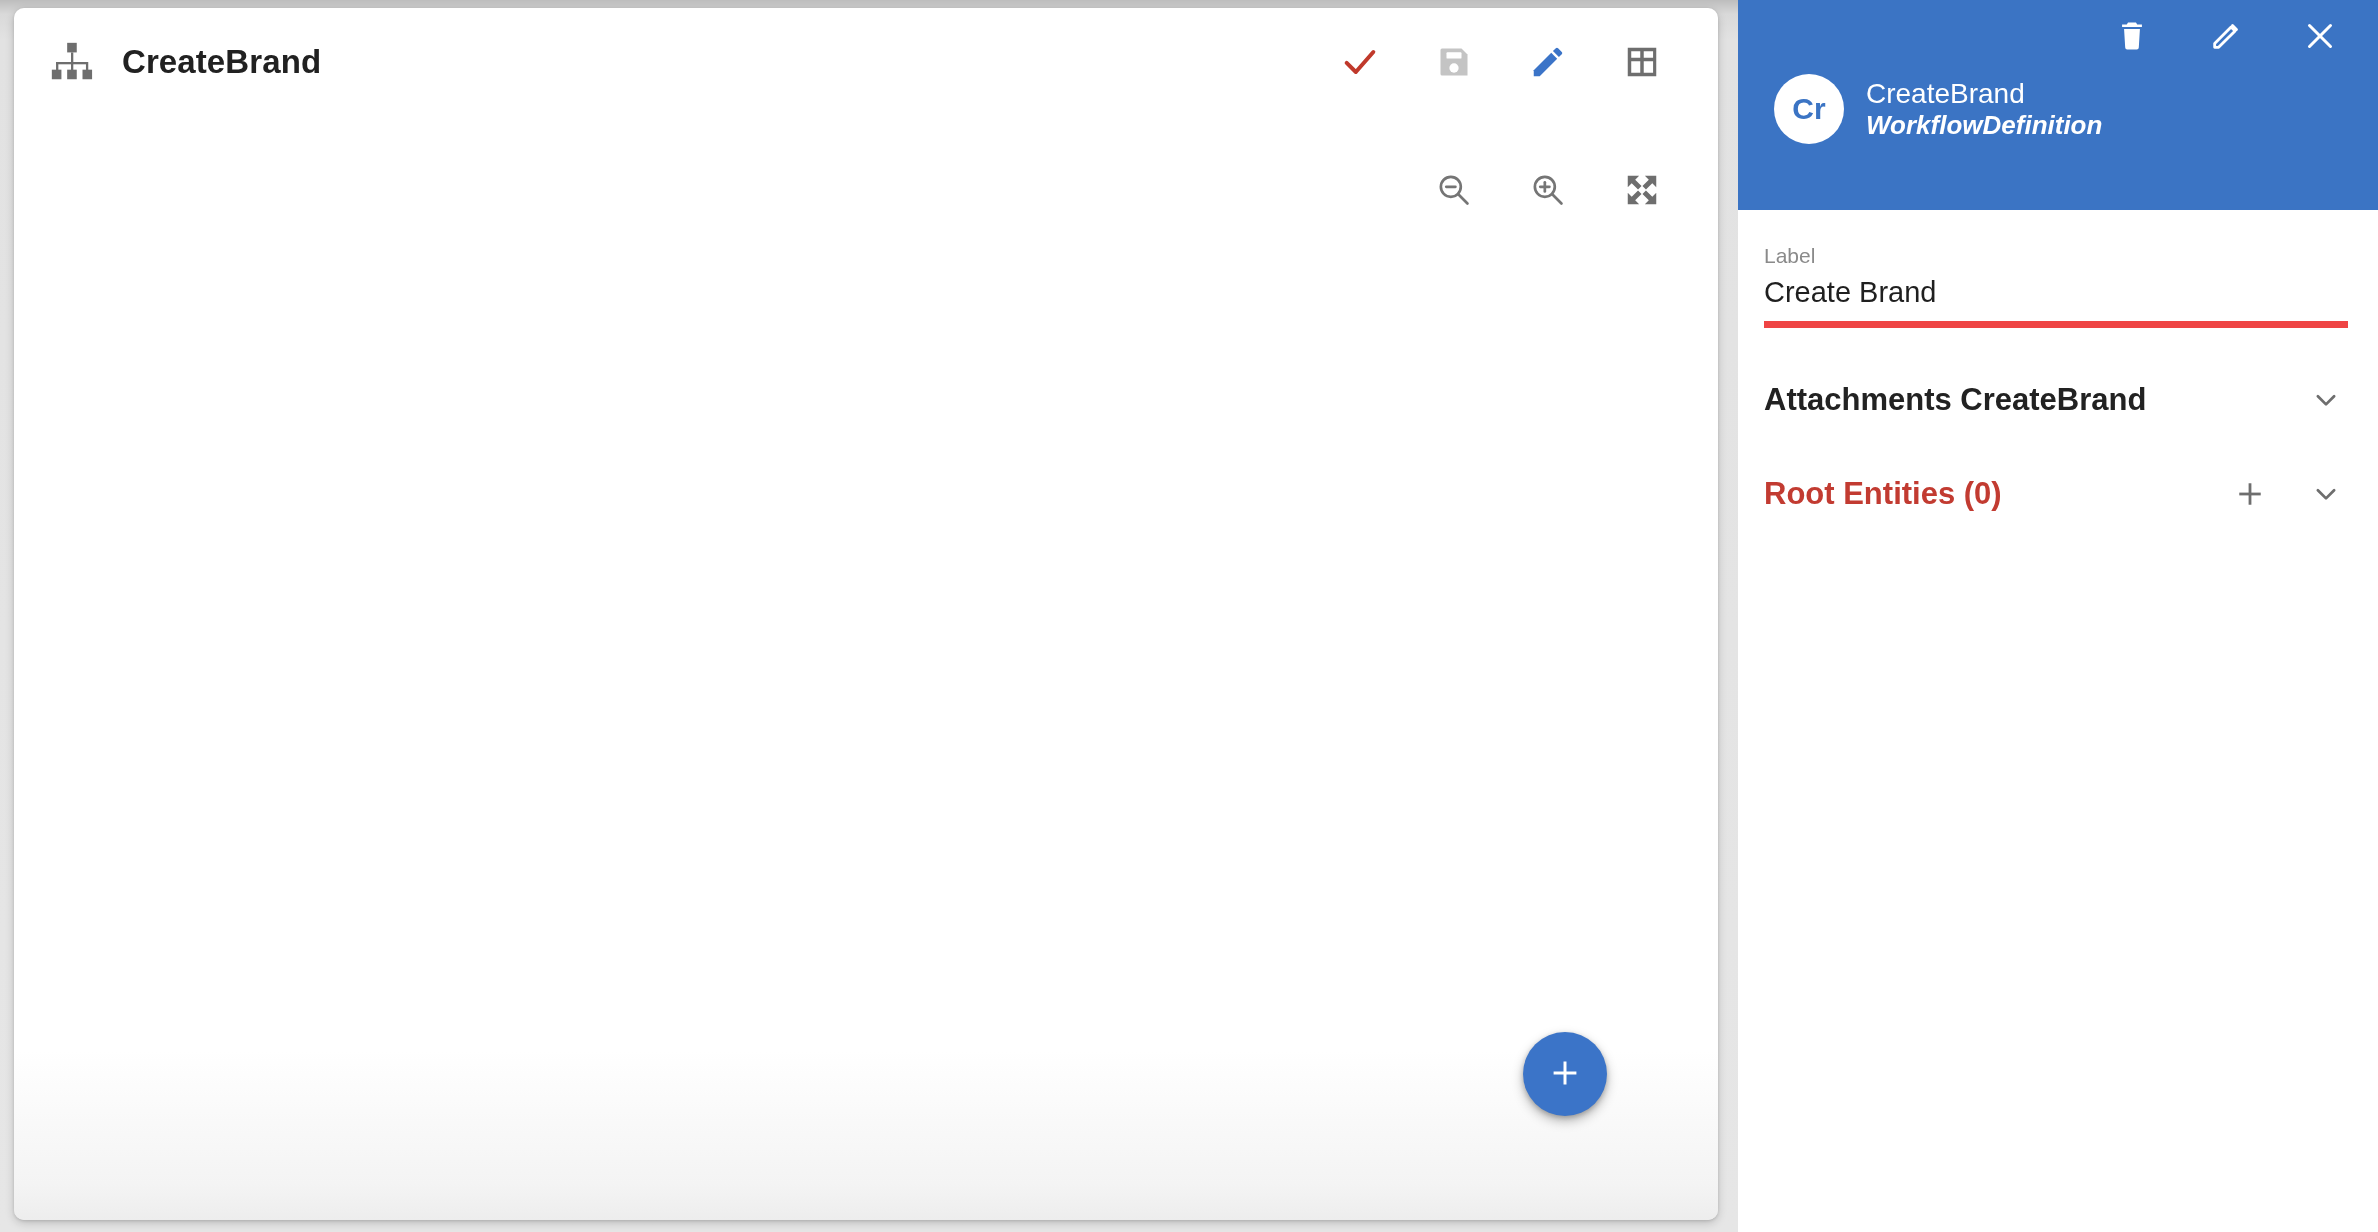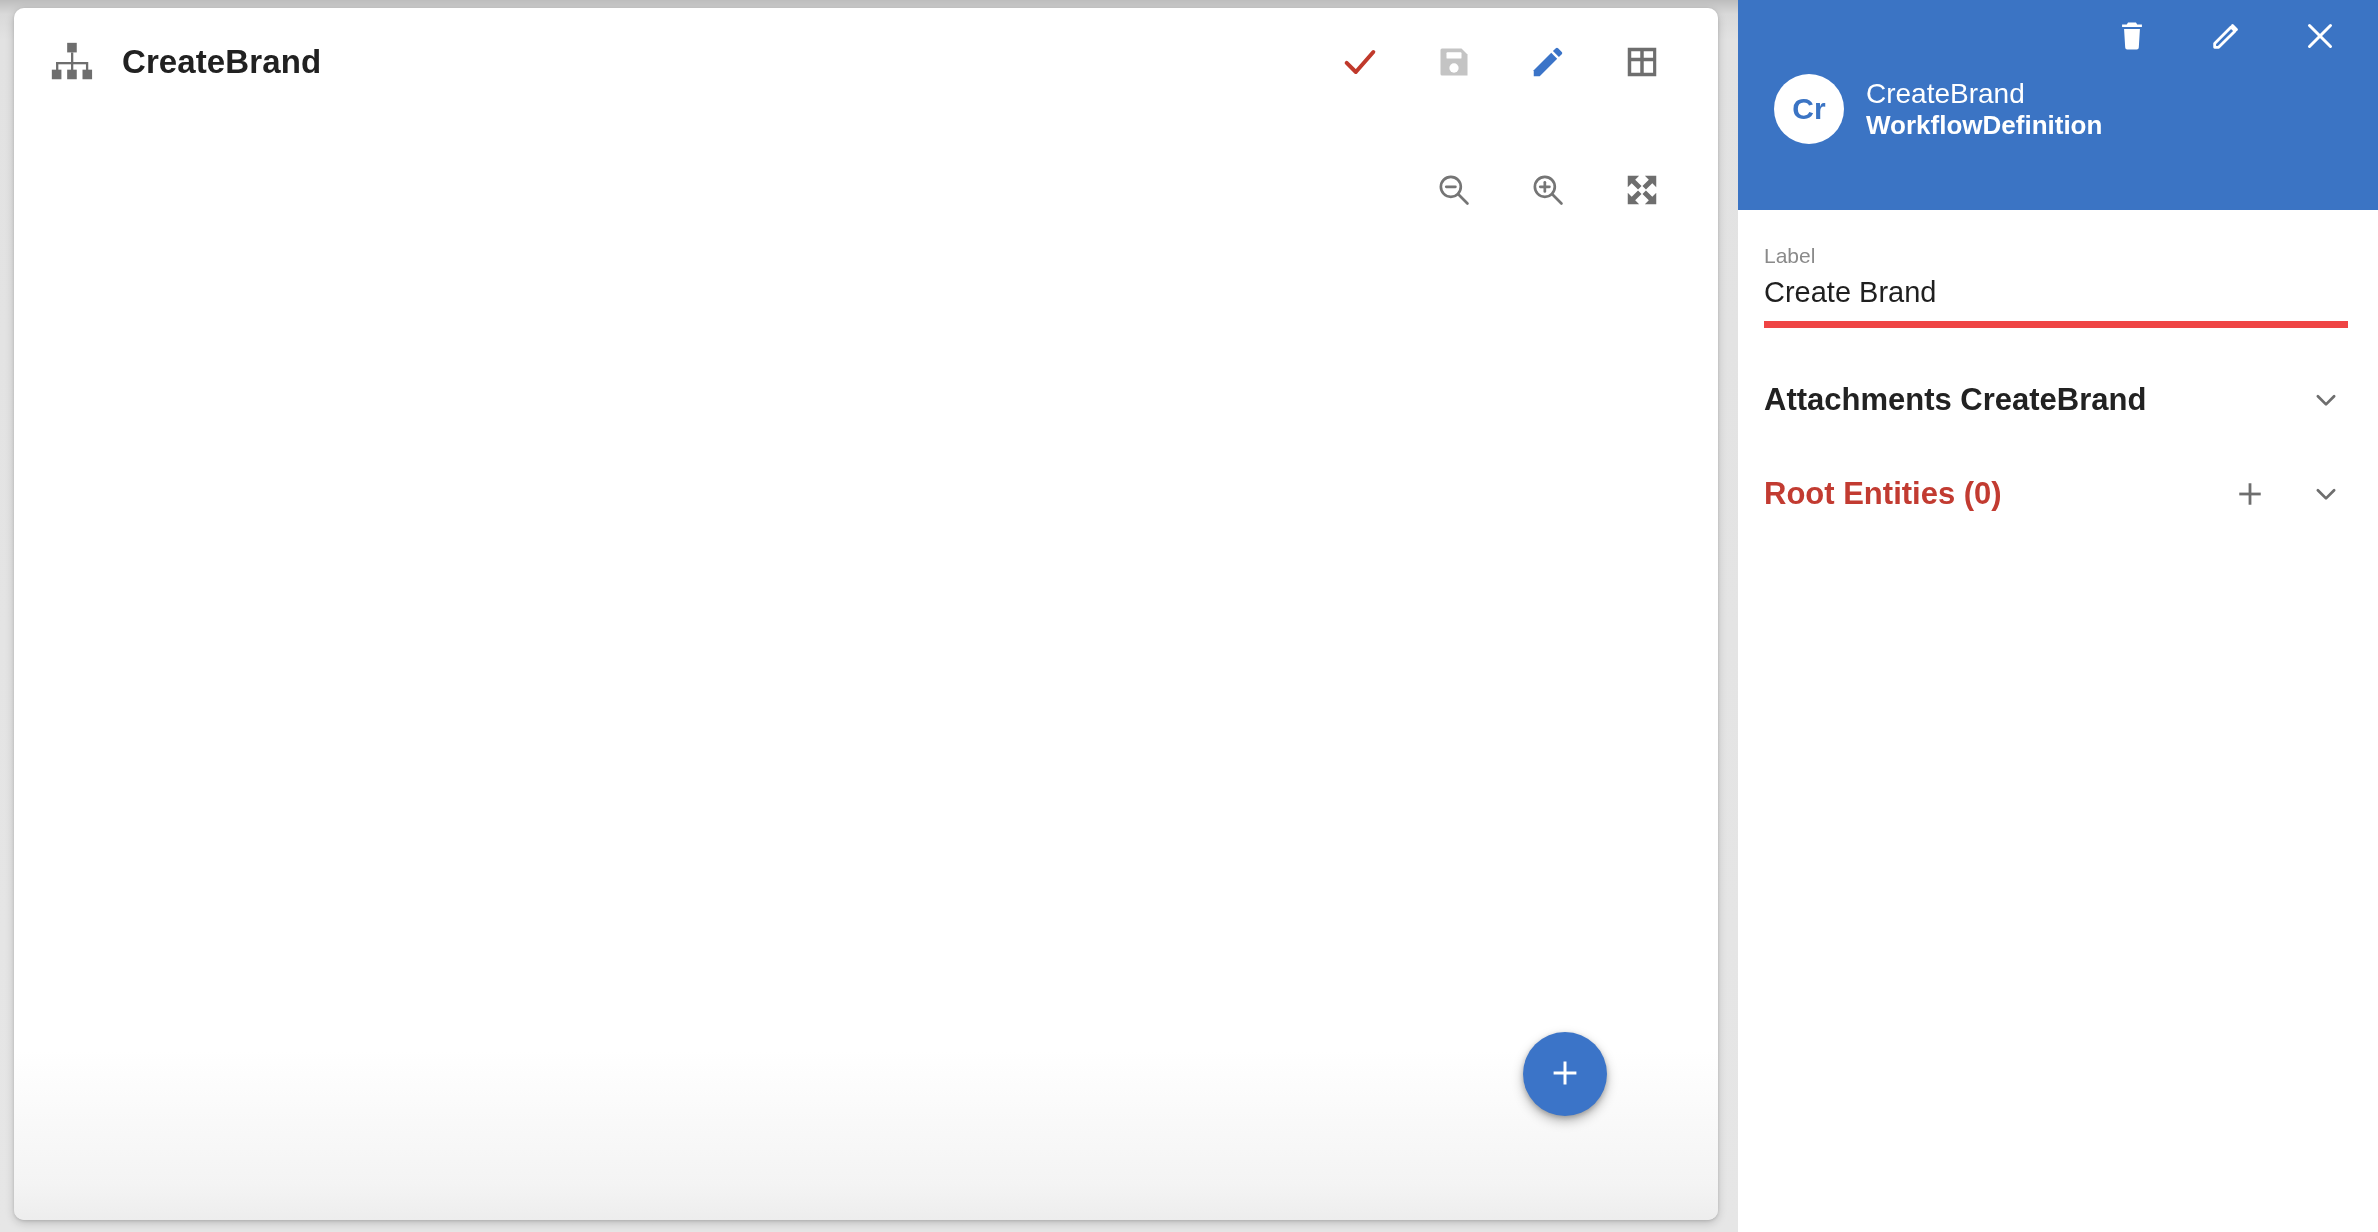--- a/index.html
+++ b/index.html
@@ -169,20 +169,21 @@
     line-height: 1.18;
   }
   .identity-name {
     color: #ffffff;
     font-size: 28px;
     font-weight: normal;
   }
   .identity-type {
     color: #ffffff;
     font-size: 26px;
+    font-style: italic;
     font-weight: bold;
   }
 
   .panel-body {
     padding: 34px 30px 0 26px;
   }
 
   .field-label {
     font-size: 21px;
     color: #8a8a8a;

